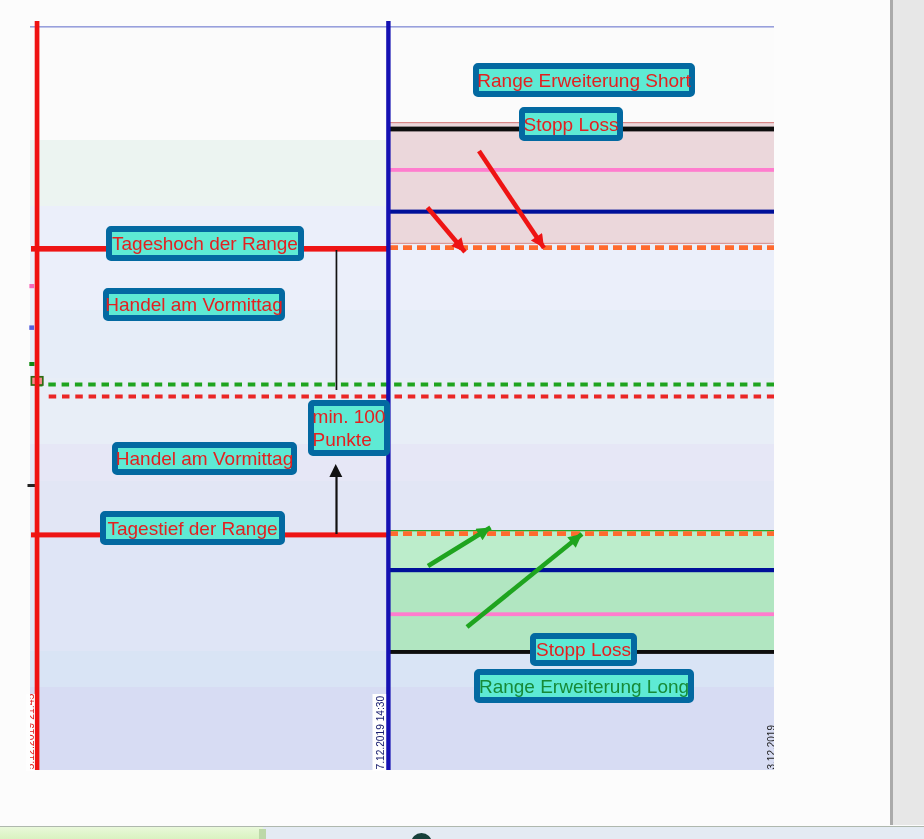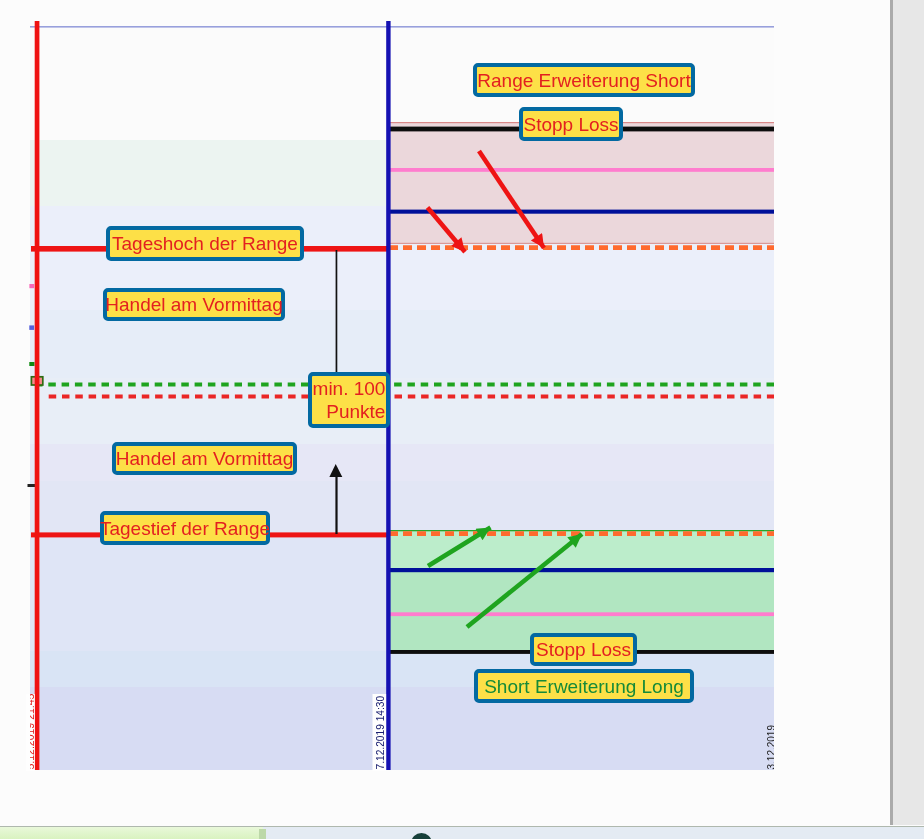--- a/index.html
+++ b/index.html
@@ -1,19 +1,19 @@
 <!DOCTYPE html>
 <html><head>
 <meta charset="utf-8">
 <style>
   html,body{margin:0;padding:0}
   body{width:924px;height:839px;position:relative;background:#FCFCFC;overflow:hidden;
        font-family:"Liberation Sans",sans-serif}
   .abs{position:absolute}
-  .lbl{position:absolute;background:#fde047;border:4px solid #0369a1;border-radius:5px;
+  .lbl{position:absolute;background:#5eead4;border:6px solid #0369a1;border-radius:5px;
        font-size:19px;color:#E32020;display:flex;align-items:center;justify-content:center;
        box-sizing:border-box;white-space:nowrap;line-height:1;z-index:5}
 </style>
 </head>
 <body>
 
 <div class="abs" style="left:890px;top:0;width:3px;height:825px;background:#ABABAB"></div>
 <div class="abs" style="left:893px;top:0;width:31px;height:825px;background:#E7E7E7"></div>
 
 <svg class="abs" width="924" height="839" viewBox="0 0 924 839" style="left:0;top:0">
@@ -88,25 +88,25 @@
   </g>
 
   <line x1="479" y1="151" x2="544" y2="248" stroke="#EE1414" stroke-width="4.6" marker-end="url(#ra)"></line>
   <line x1="427.5" y1="207.5" x2="465" y2="252" stroke="#EE1414" stroke-width="4.6" marker-end="url(#ra)"></line>
   <line x1="428" y1="566" x2="490.5" y2="527.5" stroke="#1FA41F" stroke-width="4.6" marker-end="url(#ga)"></line>
   <line x1="467" y1="627" x2="582" y2="534" stroke="#1FA41F" stroke-width="4.6" marker-end="url(#ga)"></line>
 </svg>
 
 <div class="lbl" style="left:106px;top:226px;width:198px;height:35px">Tageshoch der Range</div>
 <div class="lbl" style="left:103px;top:288px;width:182px;height:33px">Handel am Vormittag</div>
-<div class="lbl" style="left:308px;top:372px;width:82px;height:56px;text-align:right;line-height:23px">min. 100<br>Punkte</div>
+<div class="lbl" style="left:308px;top:400px;width:82px;height:56px;text-align:left;line-height:23px">min. 100<br>Punkte</div>
 <div class="lbl" style="left:112px;top:442px;width:185px;height:33px">Handel am Vormittag</div>
-<div class="lbl" style="left:100px;top:511px;width:170px;height:34px">Tagestief der Range</div>
+<div class="lbl" style="left:100px;top:511px;width:185px;height:34px">Tagestief der Range</div>
 <div class="lbl" style="left:473px;top:63px;width:222px;height:34px">Range Erweiterung Short</div>
 <div class="lbl" style="left:519px;top:107px;width:104px;height:34px">Stopp Loss</div>
 <div class="lbl" style="left:530px;top:633px;width:107px;height:33px">Stopp Loss</div>
-<div class="lbl" style="left:474px;top:669px;width:220px;height:34px;color:#168A38">Short Erweiterung Long</div>
+<div class="lbl" style="left:474px;top:669px;width:220px;height:34px;color:#168A38">Range Erweiterung Long</div>
 
 <div class="abs" style="left:0;top:825.6px;width:924px;height:1.4px;background:#AFB8AE"></div>
 <div class="abs" style="left:0;top:827px;width:263px;height:12px;background:linear-gradient(#E9F8DA,#D9F2C0)"></div>
 <div class="abs" style="left:263px;top:827px;width:661px;height:12px;background:#E4EBF3"></div>
 <div class="abs" style="left:259px;top:829px;width:7px;height:10px;background:#BCD8A8"></div>
 <div class="abs" style="left:411px;top:833px;width:21px;height:21px;border-radius:50%;background:#17403A"></div>
 
 </body></html>

